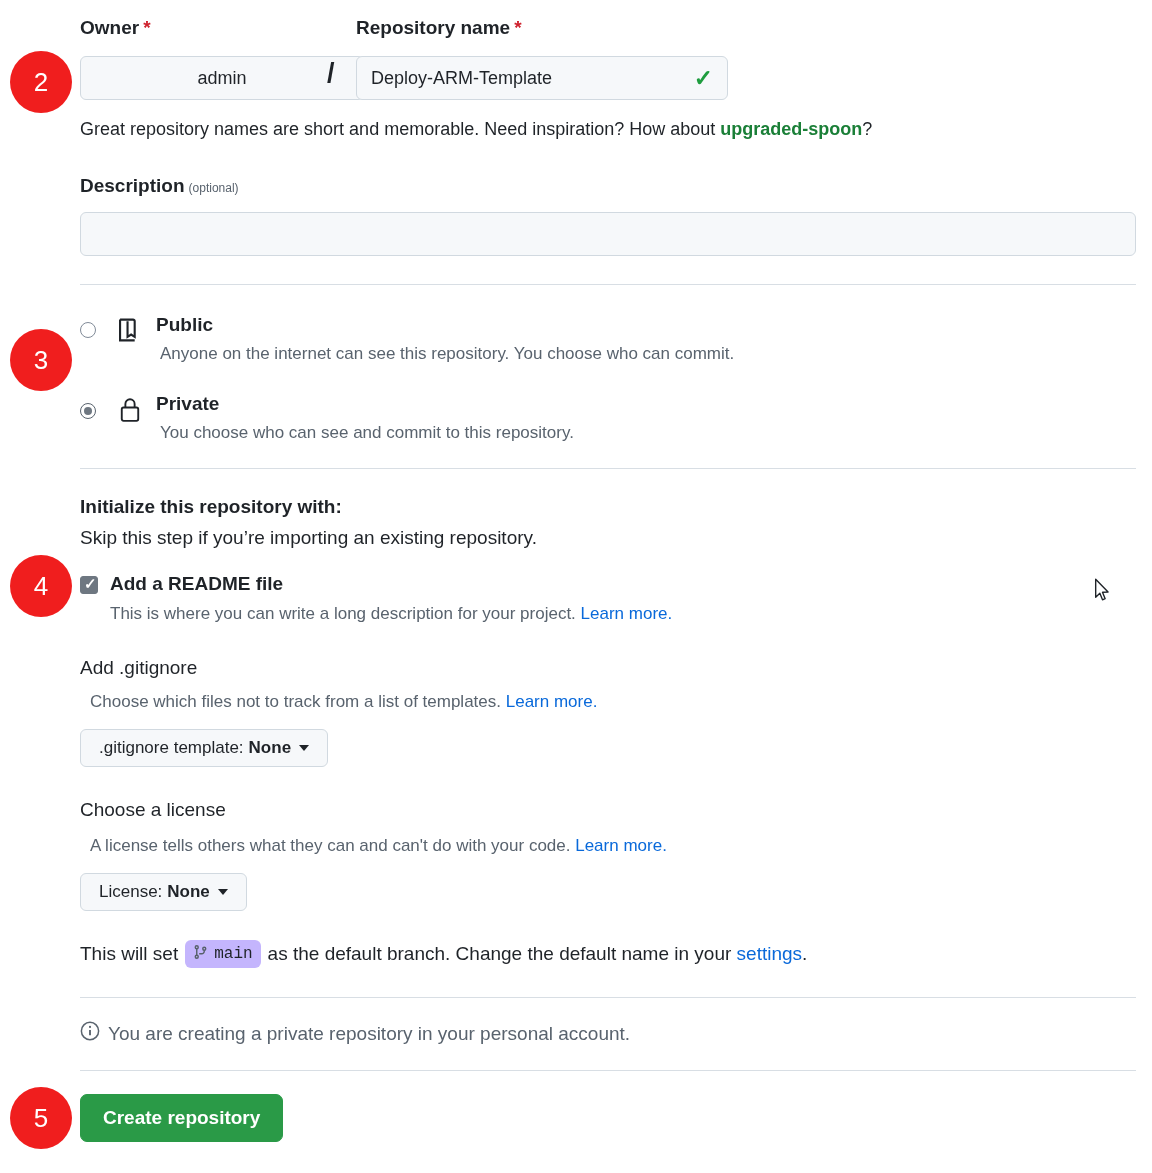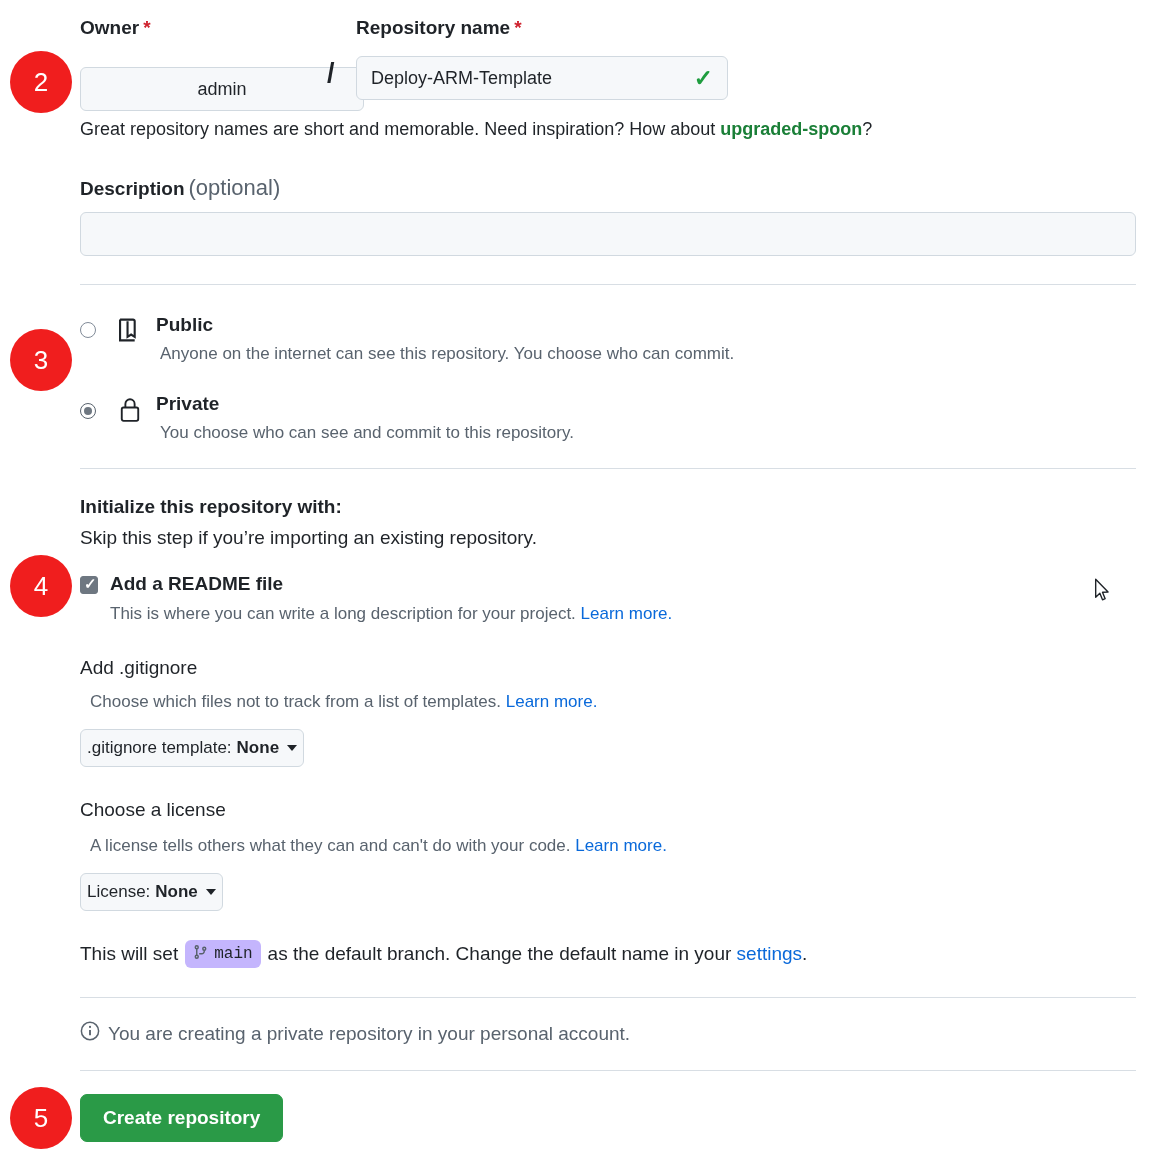--- a/index.html
+++ b/index.html
@@ -25,21 +25,21 @@
 
   
   .lbl-owner { position: absolute; left: 80px; top: 17px; }
   .lbl-repo  { position: absolute; left: 356px; top: 17px; }
 
   .owner-field {
     position: absolute; left: 80px; top: 56px;
     width: 284px; height: 44px;
     background: #f6f8fa; border: 1px solid #d1d9e0; border-radius: 6px;
     display: flex; align-items: center; justify-content: center;
-    font-size: 18px; color: #1f2328; margin-top: 11px;
+    font-size: 18px; color: #1f2328;
   }
   .slash {
     position: absolute; left: 327px; top: 58px;
     font-size: 27px; font-weight: bold; color: #1f2328;
   }
   .repo-field {
     position: absolute; left: 356px; top: 56px;
     width: 372px; height: 44px;
     background: #f6f8fa; border: 1px solid #d1d9e0; border-radius: 6px;
     display: flex; align-items: center;
@@ -49,21 +49,21 @@
   .repo-field .val { flex: 1; }
   .check-ok { color: #1f9d3f; font-size: 23px; font-weight: bold; line-height: 1; }
 
   .hint-names {
     position: absolute; left: 80px; top: 119px;
     font-size: 18px; color: #1f2328;
   }
 
   
   .lbl-desc { position: absolute; left: 80px; top: 175px; }
-  .lbl-desc .opt { font-size: 22px; font-weight: normal; color: #59636e; margin-left: 4px; }
+  .lbl-desc .opt { font-size: 12px; font-weight: normal; color: #59636e; margin-left: 4px; }
   .desc-field {
     position: absolute; left: 80px; top: 212px;
     width: 1056px; height: 44px;
     background: #f6f8fa; border: 1px solid #d1d9e0; border-radius: 6px;
     padding: 0 14px; font-size: 18px; color: #1f2328;
     display: flex; align-items: center;
   }
 
   
   .vis-row { position: absolute; left: 80px; }
@@ -96,21 +96,21 @@
   .readme-lbl { position: absolute; left: 110px; top: 573px; font-size: 19px; font-weight: bold; }
   .readme-desc { position: absolute; left: 110px; top: 604px; font-size: 17px; color: #59636e; }
 
   .sec-h { position: absolute; left: 80px; font-size: 19px; font-weight: normal; }
   .sec-sub { position: absolute; left: 80px; font-size: 17px; color: #59636e; margin-left: 10px; }
 
   .dropdown {
     position: absolute; left: 80px;
     height: 38px; background: #f6f8fa; border: 1px solid #d1d9e0;
     border-radius: 6px; display: inline-flex; align-items: center;
-    padding: 0 6px; font-size: 17px; color: #1f2328; white-space: nowrap;
+    padding: 0 18px; font-size: 17px; color: #1f2328; white-space: nowrap;
   }
   .dropdown .dd-val { font-weight: bold; margin-left: 5px; }
   .caret {
     margin-left: 8px; width: 0; height: 0;
     border-left: 5px solid transparent; border-right: 5px solid transparent;
     border-top: 6px solid #1f2328;
   }
 
   
   .branch-line {

